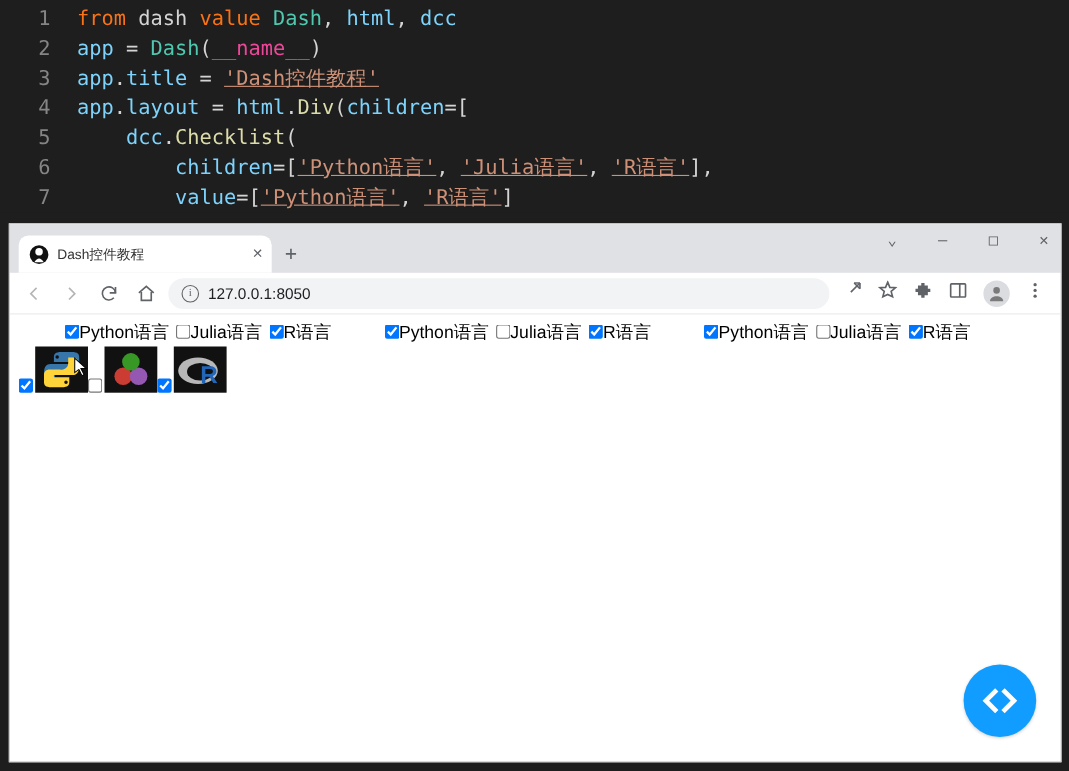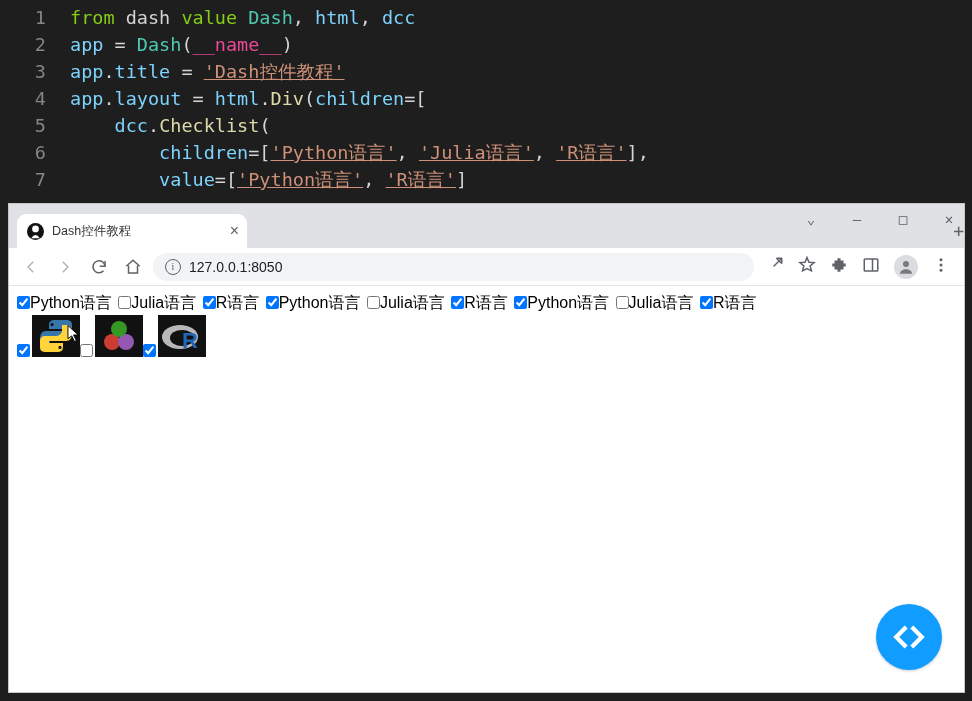--- a/index.html
+++ b/index.html
@@ -23,21 +23,21 @@
     text-align: right;
     padding-right: 24px;
     color: #858585;
     user-select: none;
   }
   .code {
     flex: 1;
     white-space: pre;
     color: #d4d4d4;
   }
-  .kw { color: #84cc16; }          
+  .kw { color: #f97316; }          
   .mod { color: #4ec9b0; }         
   .var { color: #7dd3fc; }         
   .str { color: #ce9178; text-decoration: underline; }         
   .fn  { color: #dcdcaa; }         
   .punc{ color: #d4d4d4; }
   .name{ color: #ec4899; }         
   .op  { color: #d4d4d4; }
 
   
   .browser {
@@ -51,21 +51,20 @@
     display: flex;
     flex-direction: column;
   }
   .titlebar {
     height: 44px;
     background: #dfe1e5;
     display: flex;
     align-items: flex-end;
     padding-left: 8px;
     position: relative;
-    justify-content: space-between;
   }
   .win-controls {
     position: absolute;
     right: 6px;
     top: 0;
     height: 30px;
     display: flex;
     align-items: center;
     gap: 28px;
     color: #5f6368;
@@ -165,21 +164,21 @@
   
   .viewport {
     flex: 1;
     background: #fff;
     padding: 6px 8px;
     font-family: Arial, sans-serif;
     font-size: 16px;
     color: #000;
     position: relative;
   }
-  .checklist { display: inline; }
+  .checklist { display: inline; margin-left: 42px; }
   .checklist label { margin-right: 2px; }
   .row { line-height: 21px; }
   .checklist input[type=checkbox] { accent-color: #0075ff; transform: translateY(1px); }
   .img-row {
     margin-top: 2px;
     display: flex;
     align-items: flex-end;
   }
   .img-row .item {
     display: flex;

